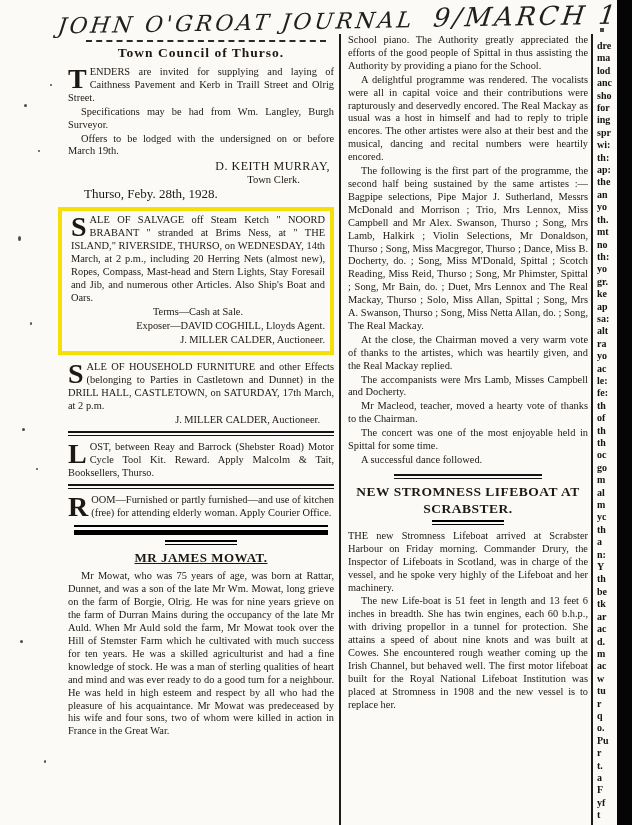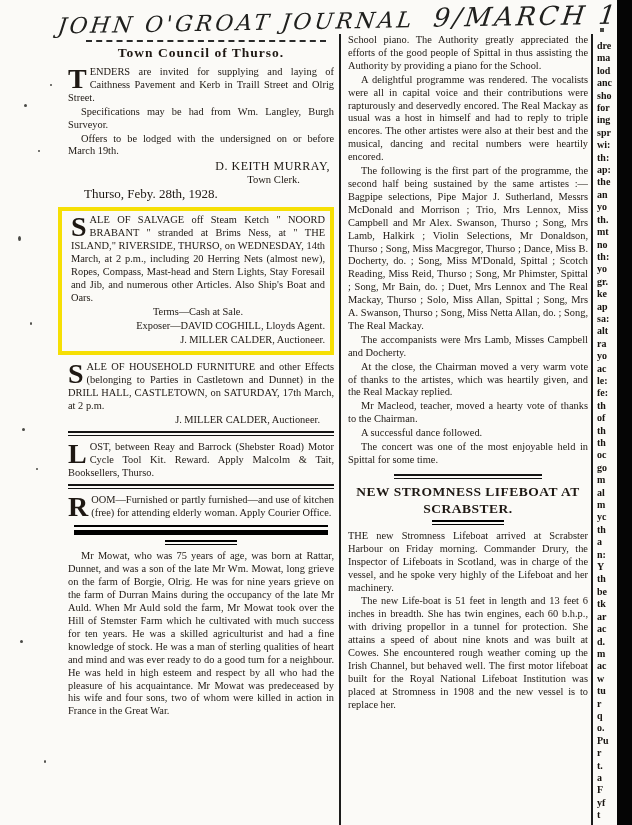--- a/index.html
+++ b/index.html
@@ -109,38 +109,39 @@
     </section>
 
     <section>
       <div class="rule-double"></div>
       <p class="body"><span class="dropcap">R</span><span>OOM—Furnished or partly furnished—and use of kitchen (free) for attending elderly woman.  Apply Courier Office.</span></p>
     </section>
 
     <section>
       <div class="rule-heavy"></div>
       <div class="rule-short"></div>
+      <h3 class="obit-sub">MR JAMES MOWAT.</h3>
       <p class="body indent">Mr Mowat, who was 75 years of age, was born at Rattar, Dunnet, and was a son of the late Mr Wm. Mowat, long grieve on the farm of Borgie, Olrig.  He was for nine years grieve on the farm of Durran Mains during the occupancy of the late Mr Auld. When Mr Auld sold the farm, Mr Mowat took over the Hill of Stemster Farm which he cultivated with much success for ten years.  He was a skilled agriculturist and had a fine knowledge of stock.  He was a man of sterling qualities of heart and mind and was ever ready to do a good turn for a neighbour.  He was held in high esteem and respect by all who had the pleasure of his acquaintance.  Mr Mowat was predeceased by his wife and four sons, two of whom were killed in action in France in the Great War.</p>
     </section>
 
   </div>
 
   <div class="vrule-1"></div>
   <div class="vrule-2"></div>
 
   <div class="col-right">
     <section>
       <p class="body">School piano.  The Authority greatly appreciated the efforts of the good people of Spittal in thus assisting the Authority by providing a piano for the School.</p>
       <p class="body indent">A delightful programme was rendered. The vocalists were all in capital voice and their contributions were rapturously and deservedly encored.  The Real Mackay as usual was a host in himself and had to reply to triple encores.  The other artistes were also at their best and the musical, dancing and recital numbers were heartily encored.</p>
       <p class="body indent">The following is the first part of the programme, the second half being sustained by the same artistes :—Bagpipe selections, Pipe Major J. Sutherland, Messrs McDonald and Morrison ; Trio, Mrs Lennox, Miss Campbell and Mr Alex. Swanson, Thurso ; Song, Mrs Lamb, Halkirk ; Violin Selections, Mr Donaldson, Thurso ; Song, Miss Macgregor, Thurso ; Dance, Miss B. Docherty, do. ; Song, Miss M'Donald, Spittal ; Scotch Reading, Miss Reid, Thurso ; Song, Mr Phimster, Spittal ; Song, Mr Bain, do. ; Duet, Mrs Lennox and The Real Mackay, Thurso ; Solo, Miss Allan, Spittal ; Song, Mrs A. Swanson, Thurso ; Song, Miss Netta Allan, do. ; Song, The Real Mackay.</p>
+      <p class="body indent">At the close, the Chairman moved a very warm vote of thanks to the artistes, which was heartily given, and the Real Mackay replied.</p>
       <p class="body indent">The accompanists were Mrs Lamb, Misses Campbell and Docherty.</p>
-      <p class="body indent">At the close, the Chairman moved a very warm vote of thanks to the artistes, which was heartily given, and the Real Mackay replied.</p>
       <p class="body indent">Mr Macleod, teacher, moved a hearty vote of thanks to the Chairman.</p>
+      <p class="body indent">The concert was one of the most enjoyable held in Spittal for some time.</p>
       <p class="body indent">A successful dance followed.</p>
-      <p class="body indent">The concert was one of the most enjoyable held in Spittal for some time.</p>
     </section>
 
     <section>
       <div class="rule-double" style="width:62%;margin:7px auto 4px auto;"></div>
       <h2 class="lifeboat-head">
         <span>NEW STROMNESS LIFEBOAT AT</span><br>
         <span>SCRABSTER.</span>
       </h2>
       <div class="rule-short"></div>
       <p class="body">THE new Stromness Lifeboat arrived at Scrabster Harbour on Friday morning. Commander Drury, the Inspector of Lifeboats in Scotland, was in charge of the vessel, and he spoke very highly of the Lifeboat and her machinery.</p>

